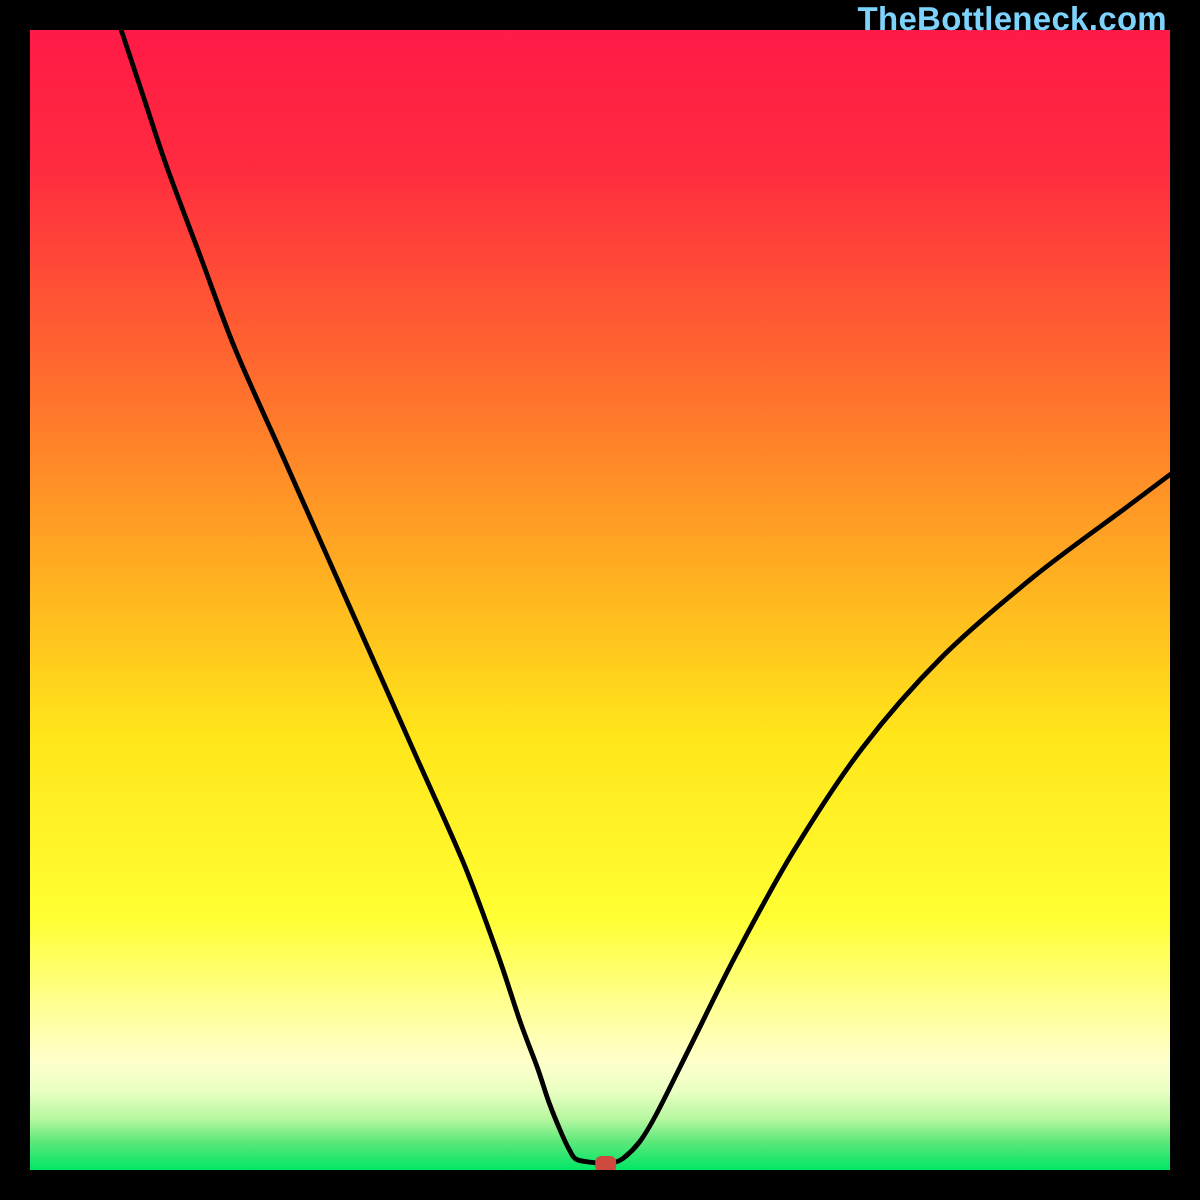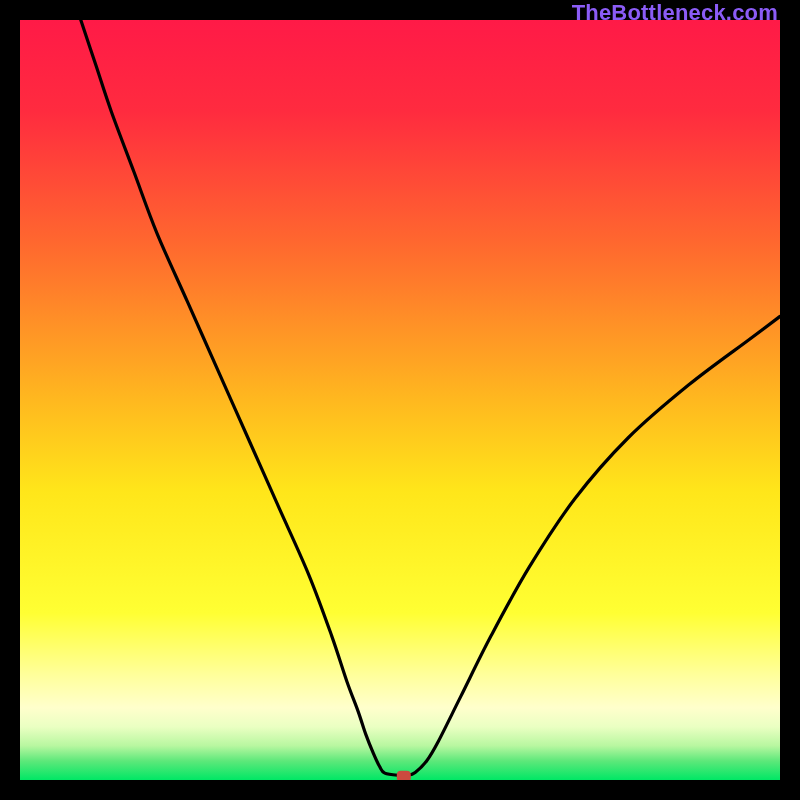--- a/index.html
+++ b/index.html
@@ -25,21 +25,21 @@
     width: 760px;
     height: 760px;
   }
   .watermark {
     position: absolute;
     top: 0px;
     right: 22px;
     font-family: Arial, Helvetica, sans-serif;
     font-size: 22px;
     font-weight: 600;
-    color: #8b5cf6;
+    color: #7dd3fc;
     letter-spacing: 0.2px;
     user-select: none;
   }
   svg {
     display: block;
   }
 </style>
 </head>
 <body>
 

